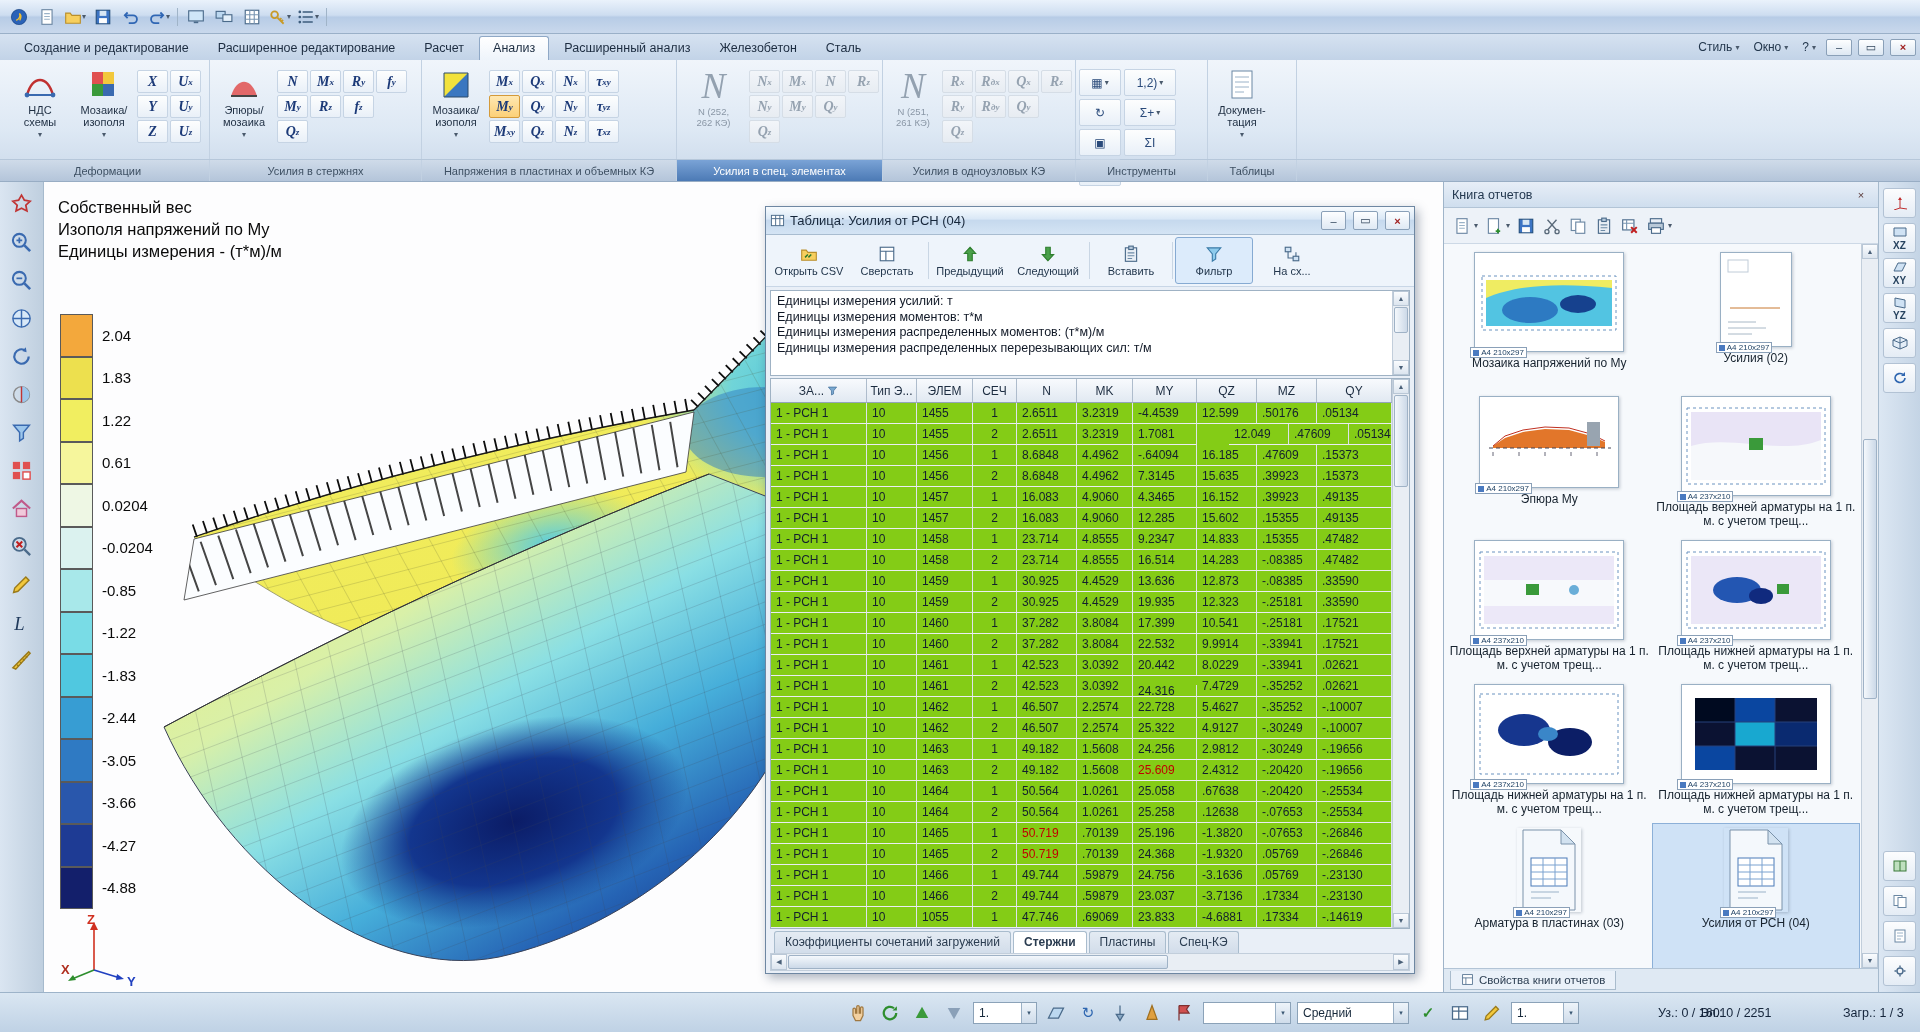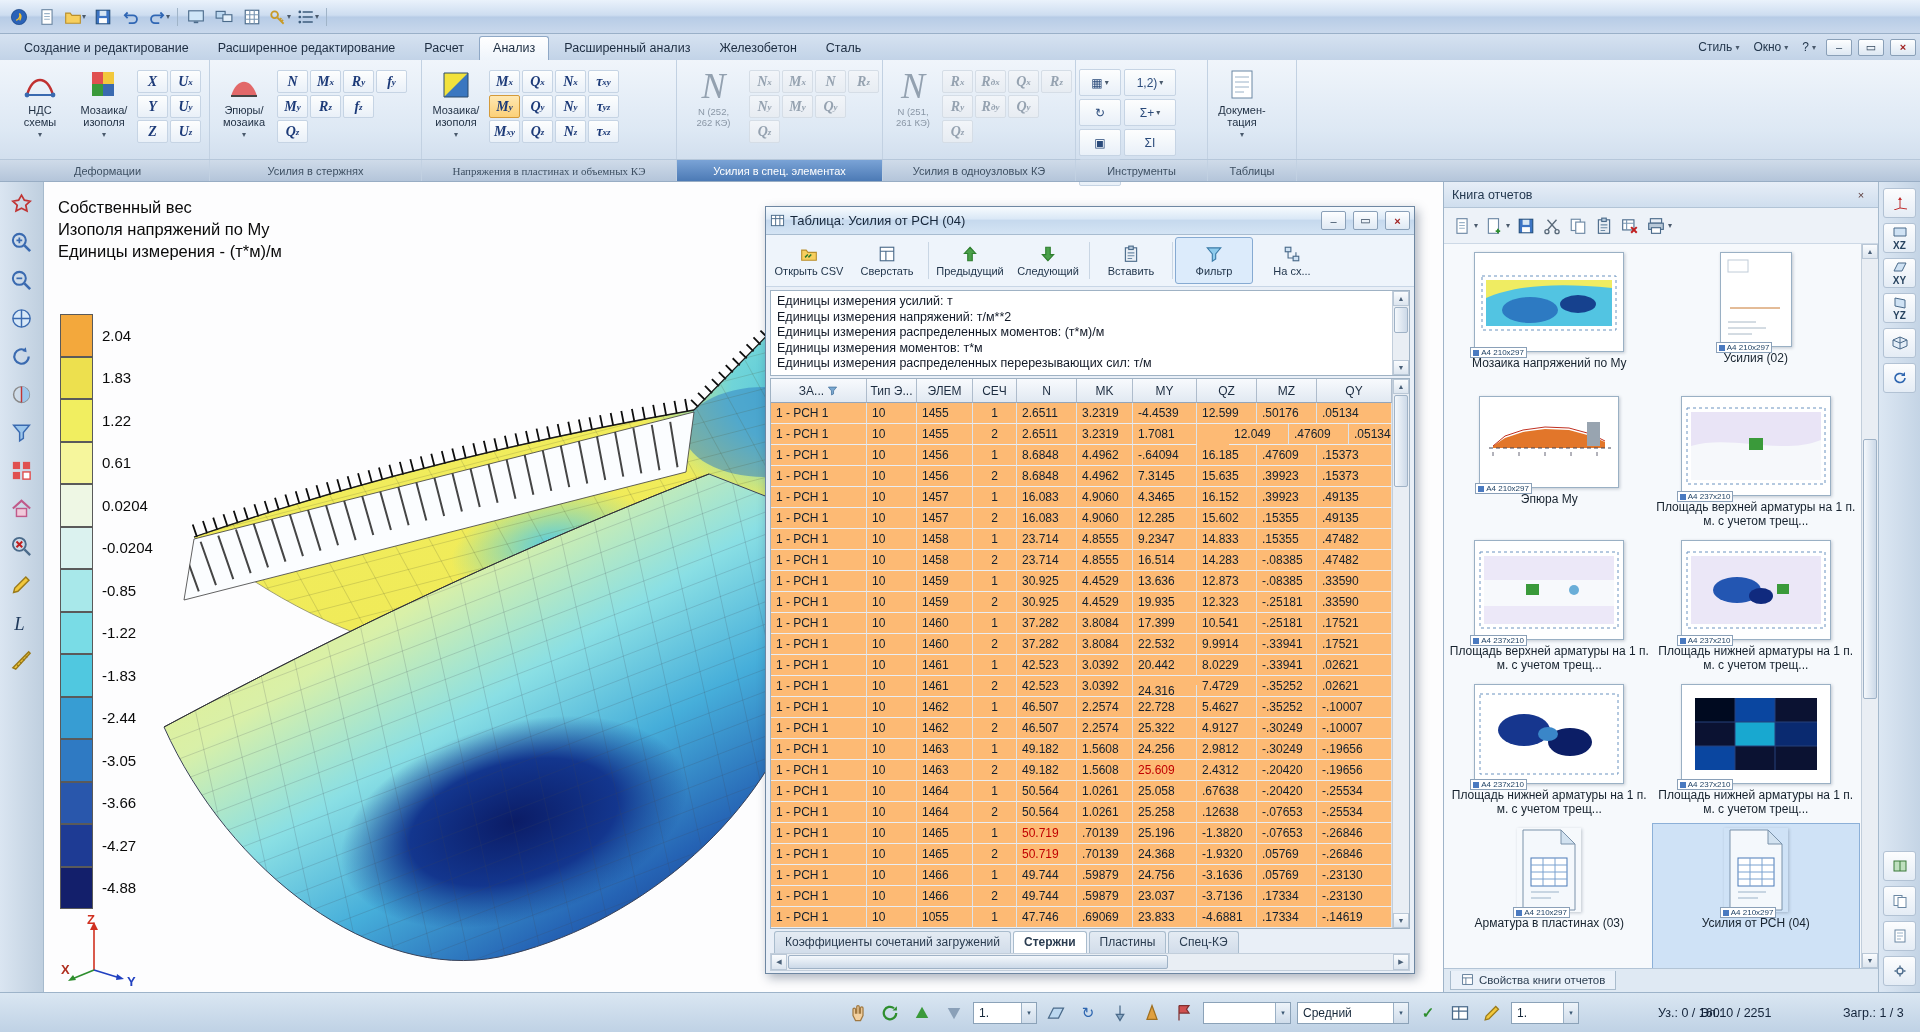--- a/index.html
+++ b/index.html
@@ -72,21 +72,21 @@
   .tbtn{width:78px;display:flex;flex-direction:column;align-items:center;justify-content:center;gap:2px;font-size:11px;color:#23374d;border:1px solid transparent;border-radius:3px;white-space:nowrap;overflow:hidden;}
   .tbtn.active{background:#dcebfb;border-color:#86aad2;}
   .tbtn svg{width:22px;height:18px;}
   .tsep{width:1px;background:#c9d6e4;margin:5px 2px;}
   #twinUnits{height:86px;flex:0 0 86px;margin:3px 4px 0;background:#fff;border:1px solid #9fb2c4;display:flex;overflow:hidden;}
   #unitsText{flex:1;padding:3px 6px;font-size:12.5px;line-height:15.5px;color:#101826;overflow:hidden;white-space:nowrap;}
   .vscroll{width:17px;background:#e9eef4;border-left:1px solid #c2cedb;display:flex;flex-direction:column;flex:0 0 17px;}
   .varrow{height:15px;display:flex;align-items:center;justify-content:center;font-size:7px;color:#4a6078;background:linear-gradient(#fafcfe,#dce5ef);border:1px solid #b9c7d6;}
   .varrow.bottom{margin-top:auto;}
   .vthumb{background:linear-gradient(90deg,#f4f8fc,#ccd9e8);border:1px solid #9fb2c6;border-radius:2px;margin:1px;}
-  #twinGrid{margin:2px 4px 0;height:551px;flex:0 0 551px;display:flex;background:#fdba74;border:1px solid #9fb2c4;overflow:hidden;}
+  #twinGrid{margin:2px 4px 0;height:551px;flex:0 0 551px;display:flex;background:#84cc16;border:1px solid #9fb2c4;overflow:hidden;}
   #gridMain{flex:1;overflow:hidden;}
   #tgHead{display:flex;height:24px;background:linear-gradient(#f8fafd,#e0e8f1);}
   .hcell{border-right:1px solid #aebccc;border-bottom:1px solid #93a5ba;display:flex;align-items:center;justify-content:center;font-size:12px;color:#1c2c40;gap:3px;flex:0 0 auto;overflow:hidden;white-space:nowrap;}
   .tg-row{display:flex;height:21px;}
   .cell{border-right:1px solid #dde3ea;border-bottom:1px solid #e9edf2;font-size:12px;color:#13202e;display:flex;align-items:center;padding-left:5px;overflow:hidden;white-space:nowrap;flex:0 0 auto;}
   .cell.center{justify-content:center;padding-left:0;}
   .cell.red{color:#c00000;}
   #twinTabs{height:24px;flex:0 0 24px;display:flex;align-items:flex-end;padding-left:8px;gap:2px;}
   .btab{font-size:12px;color:#2a3c50;padding:3px 10px 4px;border:1px solid #a9bccd;border-bottom:none;background:linear-gradient(#e4ebf3,#d2ddea);border-radius:3px 3px 0 0;white-space:nowrap;}
   .btab.active{background:#fff;font-weight:bold;}
@@ -422,21 +422,21 @@
         <div class="blabel">Докумен-
 тация</div>
         <div class="caret">▾</div>
       </div>
     </div>
   </div>
 
   <div id="grouplabels" class="abs">
       <div class="glabel" style="width: 204px;">Деформации</div>
       <div class="glabel" style="width: 212px;">Усилия в стержнях</div>
-      <div class="glabel" style="width: 255px; font-family: Liberation Serif, serif;">Напряжения в пластинах и объемных КЭ</div>
+      <div class="glabel" style="width: 255px;">Напряжения в пластинах и объемных КЭ</div>
       <div class="glabel active" style="width: 206px;">Усилия в спец. элементах</div>
       <div class="glabel" style="width: 193px; text-align: center;">Усилия в одноузловых КЭ</div>
       <div class="glabel" style="width: 132px;">Инструменты</div>
       <div class="glabel" style="width: 89px;">Таблицы</div>
     </div>
 
   <div id="workarea" class="abs"></div>
 
   <div id="viewport" class="abs">
     <svg id="mesh3d" width="1399" height="810" viewBox="0 0 1399 810">
@@ -747,23 +747,22 @@
               <rect x="9" y="10" width="5" height="4" fill="#cfe2f4" stroke="#4a6a8a"></rect>
               <path d="M4.5 6v5.5h4.5M11.5 10V6.5" stroke="#4a6a8a" fill="none"></path>
             </svg>
           </span>
           <span>На сх...</span>
         </div>
       </div>
     <div id="twinUnits">
       <div id="unitsText">
           <div class="uline">Единицы измерения усилий: т</div>
-          <div class="uline">Единицы измерения напряжений: т/м**2</div>
+          <div class="uline">Единицы измерения моментов: т*м</div>
           <div class="uline">Единицы измерения распределенных моментов: (т*м)/м</div>
-          <div class="uline">Единицы измерения моментов: т*м</div>
           <div class="uline">Единицы измерения распределенных перерезывающих сил: т/м</div>
         </div>
       <div class="vscroll">
         <div class="varrow">▲</div>
         <div class="vthumb" style="height:26px;"></div>
         <div class="varrow bottom">▼</div>
       </div>
     </div>
     <div id="twinGrid">
       <div id="gridMain">

